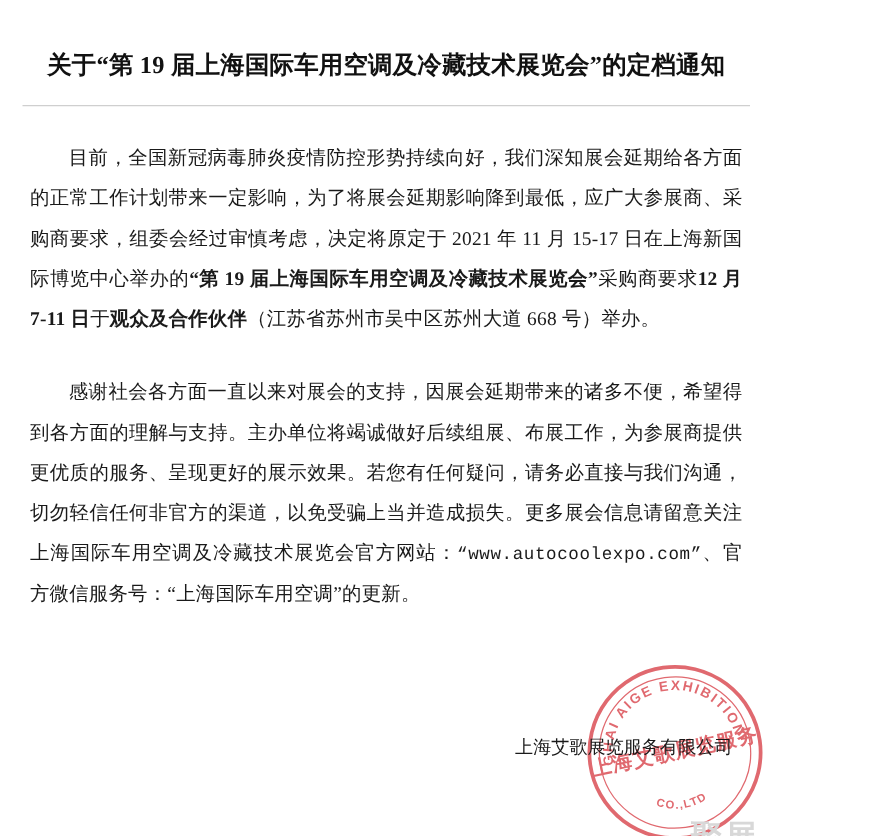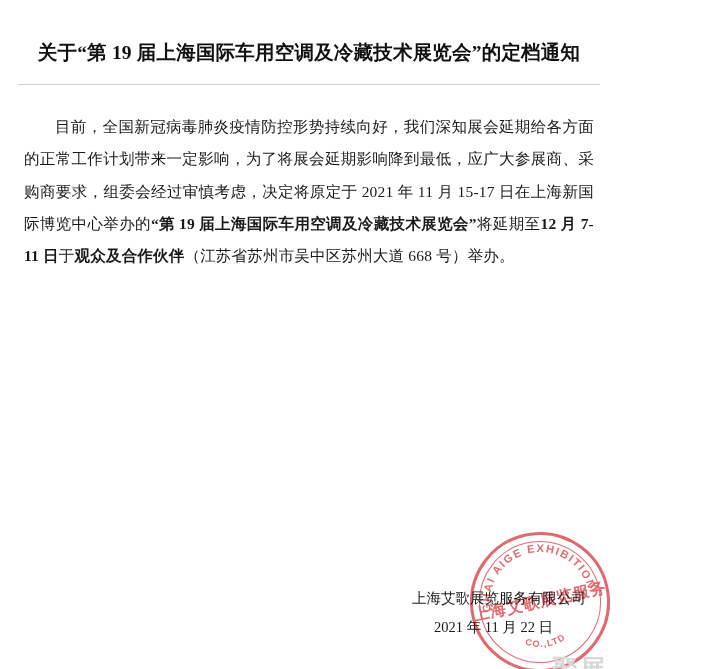--- a/index.html
+++ b/index.html
@@ -150,23 +150,26 @@
 
   <div class="doc-title">
     <span>关于“第 19 届上海国际车用空调及冷藏技术展览会”的定档通知</span>
     <div class="title-rule"></div>
   </div>
 
   <div class="body-area">
 
 
     <p class="para">
-      <span>目前，全国新冠病毒肺炎疫情防控形势持续向好，我们深知展会延期给各方面的正常工作计划带来一定影响，为了将展会延期影响降到最低，应广大参展商、采购商要求，组委会经过审慎考虑，决定将原定于 2021 年 11 月 15-17 日在上海新国际博览中心举办的</span><span class="b">“第 19 届上海国际车用空调及冷藏技术展览会”</span><span>将延期至</span><span class="b">12 月 7-11 日</span><span>于</span><span class="b">观众及合作伙伴</span><span>（江苏省苏州市吴中区苏州大道 668 号）举办。</span>
+      <span>目前，全国新冠病毒肺炎疫情防控形势持续向好，我们深知展会延期给各方面的正常工作计划带来一定影响，为了将展会延期影响降到最低，应广大参展商、采购商要求，组委会经过审慎考虑，决定将原定于 2021 年 11 月 15-17 日在上海新国际博览中心举办的</span><span class="b">“第 19 届上海国际车用空调及冷藏技术展览会”</span><span>采购商要求</span><span class="b">12 月 7-11 日</span><span>于</span><span class="b">观众及合作伙伴</span><span>（江苏省苏州市吴中区苏州大道 668 号）举办。</span>
     </p>
 
+    <p class="para">
+      <span>感谢社会各方面一直以来对展会的支持，因展会延期带来的诸多不便，希望得到各方面的理解与支持。主办单位将竭诚做好后续组展、布展工作，为参展商提供更优质的服务、呈现更好的展示效果。若您有任何疑问，请务必直接与我们沟通，切勿轻信任何非官方的渠道，以免受骗上当并造成损失。更多展会信息请留意关注上海国际车用空调及冷藏技术展览会官方网站：</span><span class="mono-url">“www.autocoolexpo.com”</span><span>、官方微信服务号：“上海国际车用空调”的更新。</span>
+    </p>
 
   </div>
 
   <div class="seal">
     <div class="seal-inner"></div>
     <svg class="seal-arc" viewBox="0 0 134 134">
       <defs>
         <path id="arcTop" d="M 17,67 A 50,50 0 0 1 117,67"></path>
         <path id="arcBottom" d="M 22,67 A 45,45 0 0 0 112,67"></path>
       </defs>
@@ -177,18 +180,17 @@
         <text>
           <textPath href="#arcBottom" startOffset="50%" text-anchor="middle">CO.,LTD</textPath>
         </text>
       </g>
     </svg>
     <div class="seal-center-text">上海艾歌展览服务</div>
   </div>
 
   <div class="signature-block">
     <div>上海艾歌展览服务有限公司</div>
-    <div class="sig-date">2021 年 11 月 22 日</div>
   </div>
 
   <div class="watermark">聚展</div>
 
 </div>
 
 </body></html>

